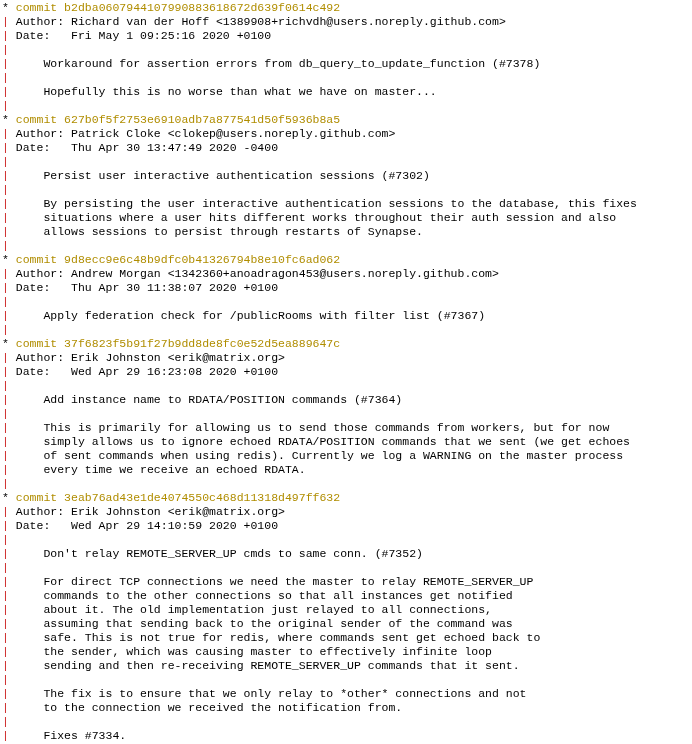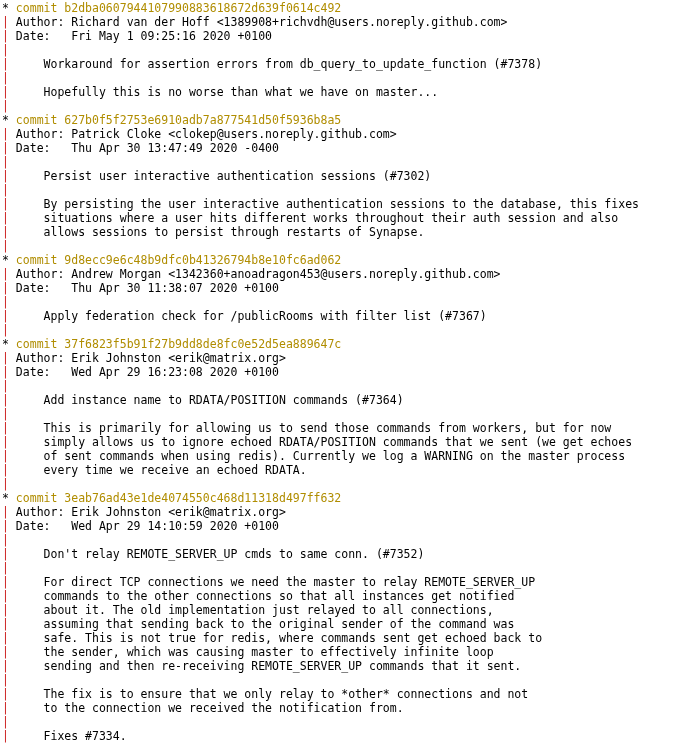--- a/index.html
+++ b/index.html
@@ -24,20 +24,21 @@
     margin: 0;
     font-family: "DejaVu Sans Mono", "Liberation Mono", monospace;
     font-size: 11.5px;
     line-height: 14px;
     white-space: pre;
     color: #000000;
   }
   .ln {
     height: 14px;
     white-space: pre;
+    font-family: Liberation Mono, monospace;
   }
   .graph { color: #cc2222; }
   .commit { color: #b08d00; }
   .plain { color: #000000; }
 </style>
 </head>
 <body>
 
 <div class="terminal">
   <pre class="term-pre"><div class="ln"><span class="plain">* </span><span class="commit">commit b2dba0607944107990883618672d639f0614c492</span></div><div class="ln"><span class="graph">|</span><span class="plain"> Author: Richard van der Hoff &lt;1389908+richvdh@users.noreply.github.com&gt;</span></div><div class="ln"><span class="graph">|</span><span class="plain"> Date:   Fri May 1 09:25:16 2020 +0100</span></div><div class="ln"><span class="graph">|</span></div><div class="ln"><span class="graph">|</span><span class="plain">     Workaround for assertion errors from db_query_to_update_function (#7378)</span></div><div class="ln"><span class="graph">|</span></div><div class="ln"><span class="graph">|</span><span class="plain">     Hopefully this is no worse than what we have on master...</span></div><div class="ln"><span class="graph">|</span></div><div class="ln"><span class="plain">* </span><span class="commit">commit 627b0f5f2753e6910adb7a877541d50f5936b8a5</span></div><div class="ln"><span class="graph">|</span><span class="plain"> Author: Patrick Cloke &lt;clokep@users.noreply.github.com&gt;</span></div><div class="ln"><span class="graph">|</span><span class="plain"> Date:   Thu Apr 30 13:47:49 2020 -0400</span></div><div class="ln"><span class="graph">|</span></div><div class="ln"><span class="graph">|</span><span class="plain">     Persist user interactive authentication sessions (#7302)</span></div><div class="ln"><span class="graph">|</span></div><div class="ln"><span class="graph">|</span><span class="plain">     By persisting the user interactive authentication sessions to the database, this fixes</span></div><div class="ln"><span class="graph">|</span><span class="plain">     situations where a user hits different works throughout their auth session and also</span></div><div class="ln"><span class="graph">|</span><span class="plain">     allows sessions to persist through restarts of Synapse.</span></div><div class="ln"><span class="graph">|</span></div><div class="ln"><span class="plain">* </span><span class="commit">commit 9d8ecc9e6c48b9dfc0b41326794b8e10fc6ad062</span></div><div class="ln"><span class="graph">|</span><span class="plain"> Author: Andrew Morgan &lt;1342360+anoadragon453@users.noreply.github.com&gt;</span></div><div class="ln"><span class="graph">|</span><span class="plain"> Date:   Thu Apr 30 11:38:07 2020 +0100</span></div><div class="ln"><span class="graph">|</span></div><div class="ln"><span class="graph">|</span><span class="plain">     Apply federation check for /publicRooms with filter list (#7367)</span></div><div class="ln"><span class="graph">|</span></div><div class="ln"><span class="plain">* </span><span class="commit">commit 37f6823f5b91f27b9dd8de8fc0e52d5ea889647c</span></div><div class="ln"><span class="graph">|</span><span class="plain"> Author: Erik Johnston &lt;erik@matrix.org&gt;</span></div><div class="ln"><span class="graph">|</span><span class="plain"> Date:   Wed Apr 29 16:23:08 2020 +0100</span></div><div class="ln"><span class="graph">|</span></div><div class="ln"><span class="graph">|</span><span class="plain">     Add instance name to RDATA/POSITION commands (#7364)</span></div><div class="ln"><span class="graph">|</span></div><div class="ln"><span class="graph">|</span><span class="plain">     This is primarily for allowing us to send those commands from workers, but for now</span></div><div class="ln"><span class="graph">|</span><span class="plain">     simply allows us to ignore echoed RDATA/POSITION commands that we sent (we get echoes</span></div><div class="ln"><span class="graph">|</span><span class="plain">     of sent commands when using redis). Currently we log a WARNING on the master process</span></div><div class="ln"><span class="graph">|</span><span class="plain">     every time we receive an echoed RDATA.</span></div><div class="ln"><span class="graph">|</span></div><div class="ln"><span class="plain">* </span><span class="commit">commit 3eab76ad43e1de4074550c468d11318d497ff632</span></div><div class="ln"><span class="graph">|</span><span class="plain"> Author: Erik Johnston &lt;erik@matrix.org&gt;</span></div><div class="ln"><span class="graph">|</span><span class="plain"> Date:   Wed Apr 29 14:10:59 2020 +0100</span></div><div class="ln"><span class="graph">|</span></div><div class="ln"><span class="graph">|</span><span class="plain">     Don't relay REMOTE_SERVER_UP cmds to same conn. (#7352)</span></div><div class="ln"><span class="graph">|</span></div><div class="ln"><span class="graph">|</span><span class="plain">     For direct TCP connections we need the master to relay REMOTE_SERVER_UP</span></div><div class="ln"><span class="graph">|</span><span class="plain">     commands to the other connections so that all instances get notified</span></div><div class="ln"><span class="graph">|</span><span class="plain">     about it. The old implementation just relayed to all connections,</span></div><div class="ln"><span class="graph">|</span><span class="plain">     assuming that sending back to the original sender of the command was</span></div><div class="ln"><span class="graph">|</span><span class="plain">     safe. This is not true for redis, where commands sent get echoed back to</span></div><div class="ln"><span class="graph">|</span><span class="plain">     the sender, which was causing master to effectively infinite loop</span></div><div class="ln"><span class="graph">|</span><span class="plain">     sending and then re-receiving REMOTE_SERVER_UP commands that it sent.</span></div><div class="ln"><span class="graph">|</span></div><div class="ln"><span class="graph">|</span><span class="plain">     The fix is to ensure that we only relay to *other* connections and not</span></div><div class="ln"><span class="graph">|</span><span class="plain">     to the connection we received the notification from.</span></div><div class="ln"><span class="graph">|</span></div><div class="ln"><span class="graph">|</span><span class="plain">     Fixes #7334.</span></div><div class="ln"><span class="graph">|</span></div></pre>

